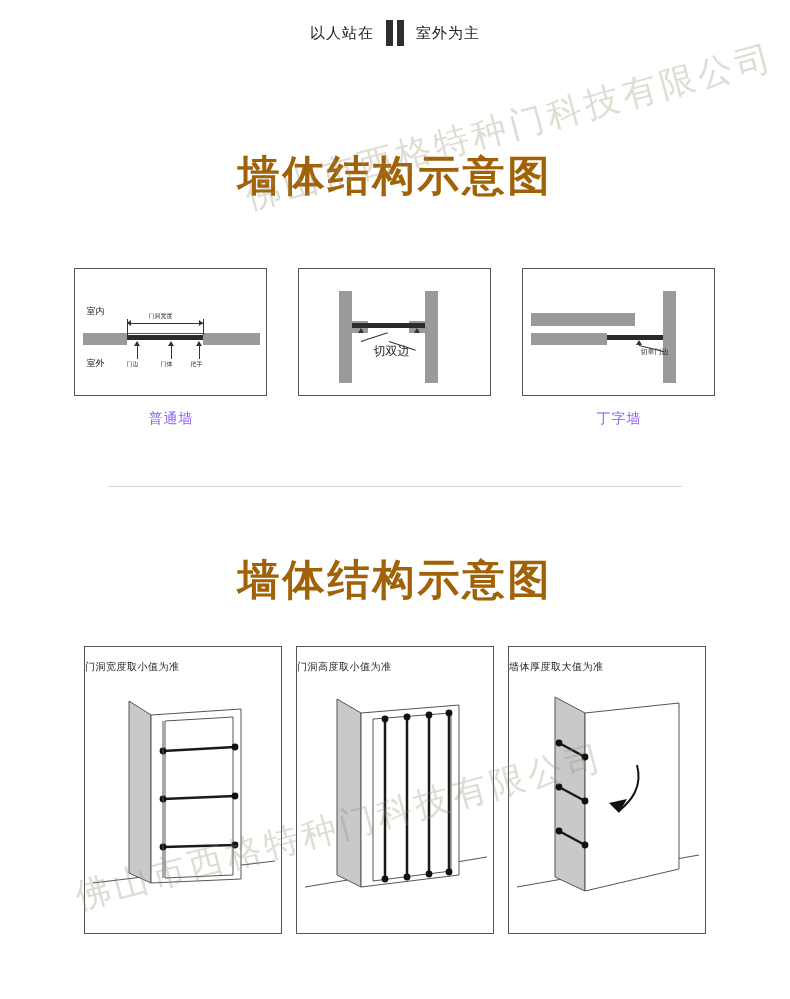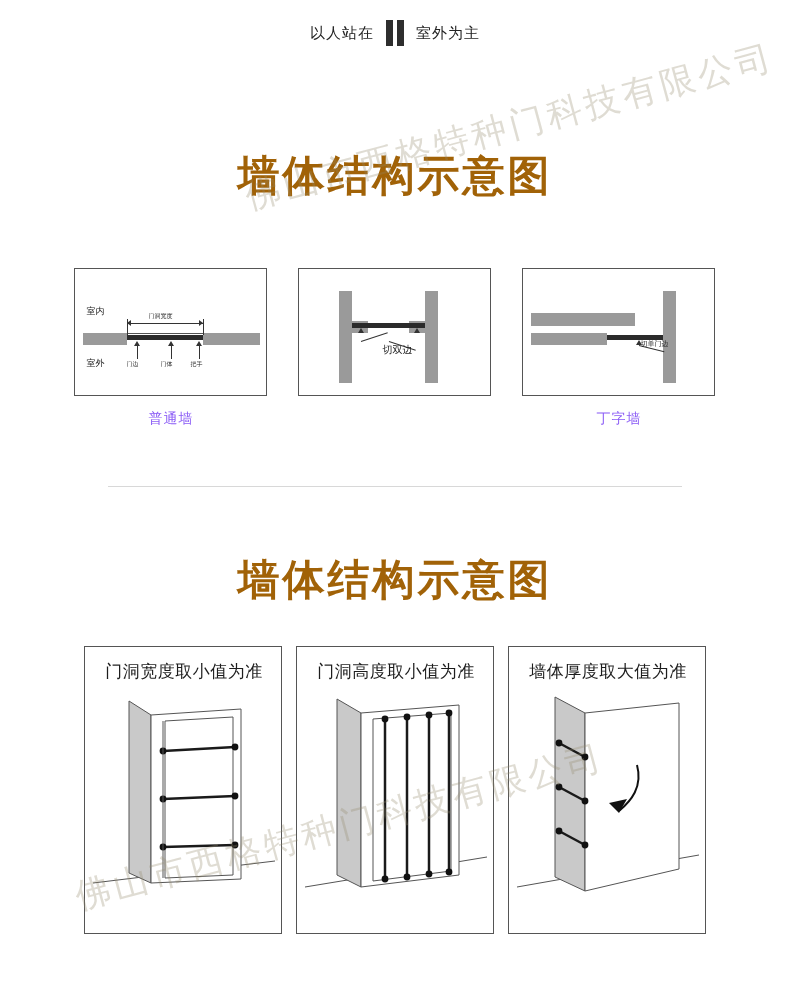--- a/index.html
+++ b/index.html
@@ -175,22 +175,21 @@
     border: 1px solid #555;
     box-sizing: border-box;
     position: relative;
     background: #fff;
     overflow: hidden;
   }
   .door-box .cap {
     position: absolute;
     left: 0; top: 13px;
     width: 198px;
-    text-align: center;
-    font-size: 17px;
+    font-size: 10px;
     color: #1d1d1d;
     letter-spacing: 0.5px;
   }
   .door-svg { position: absolute; left: 0; top: 0; }
 </style>
 </head>
 <body>
 
 <div class="top-caption">
   <span>以人站在</span>
@@ -251,38 +250,38 @@
       <div class="wallblk" style="left:126px; top:22px; width:13px; height:92px;"></div>
 
       <div class="wallblk" style="left:110px; top:52px; width:16px; height:12px;"></div>
 
       <div class="doorleaf" style="left:53px; top:54px; width:73px; height:5px;"></div>
 
       <div class="hline" style="left:62px; top:72px; width:28px; transform:rotate(-18deg); transform-origin:left center;"></div>
       <div class="hline" style="left:90px; top:72px; width:28px; transform:rotate(18deg); transform-origin:left center;"></div>
       <div class="arrow-up" style="left:59px; top:59px;"></div>
       <div class="arrow-up" style="left:115px; top:59px;"></div>
-      <div class="tinytxt" style="left:84px; top:76px; font-size:10px;">切双边</div>
+      <div class="tinytxt" style="left:75px; top:76px; font-size:12px;">切双边</div>
     </div>
   </div>
 
   <div class="wall-cell">
     <div class="wall-box">
 
       <div class="wallblk" style="left:8px; top:44px; width:104px; height:13px;"></div>
 
       <div class="wallblk" style="left:8px; top:64px; width:76px; height:12px;"></div>
 
       <div class="wallblk" style="left:140px; top:22px; width:13px; height:92px;"></div>
 
       <div class="doorleaf" style="left:84px; top:66px; width:56px; height:5px;"></div>
 
       <div class="hline" style="left:116px; top:76px; width:26px; transform:rotate(14deg); transform-origin:left center;"></div>
       <div class="arrow-up" style="left:113px; top:71px;"></div>
-      <div class="tinytxt" style="left:118px; top:72px; font-size:7px;">切单门边</div>
+      <div class="tinytxt" style="left:118px; top:80px; font-size:7px;">切单门边</div>
     </div>
     <div class="wall-label">丁字墙</div>
   </div>
 </div>
 
 <div class="divider"></div>
 
 <div class="section-title" id="title-door">墙体结构示意图</div>
 
 <div class="door-row">

